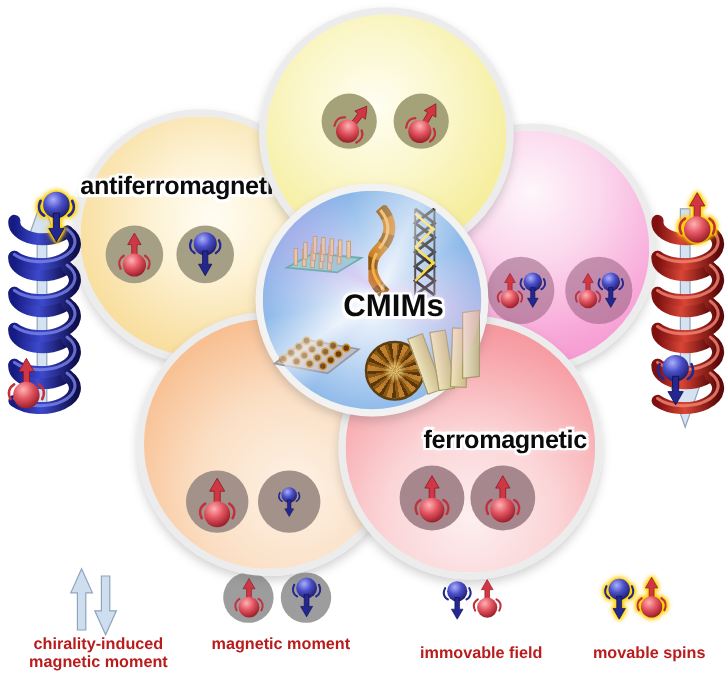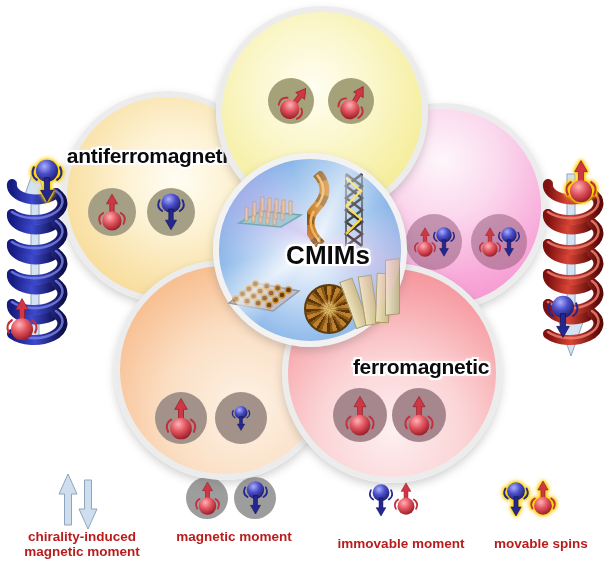--- a/index.html
+++ b/index.html
@@ -303,21 +303,21 @@
     <div class="legend-text" style="left:158px;top:529px;width:152px;">
       <div>magnetic moment</div>
     </div>
 
     <svg class="spin-float" style="left:368px;top:483px;" width="26" height="35" viewBox="0 0 40 54">
         <use href="#sp-blue-down"></use>
       </svg>
     <svg class="spin-float" style="left:393px;top:481px;" width="26" height="35" viewBox="0 0 40 54">
         <use href="#sp-red-up"></use>
       </svg>
-    <div class="legend-text" style="left:328px;top:536px;width:146px;">immovable moment</div>
+    <div class="legend-text" style="left:328px;top:536px;width:146px;">immovable field</div>
 
     <svg class="spin-float glow" style="left:502px;top:481px;" width="28" height="37" viewBox="0 0 40 54">
         <use href="#sp-blue-down"></use>
       </svg>
     <svg class="spin-float glow" style="left:529px;top:479px;" width="28" height="37" viewBox="0 0 40 54">
         <use href="#sp-red-up"></use>
       </svg>
     <div class="legend-text" style="left:468px;top:536px;width:146px;">movable spins</div>
   </div>
 

